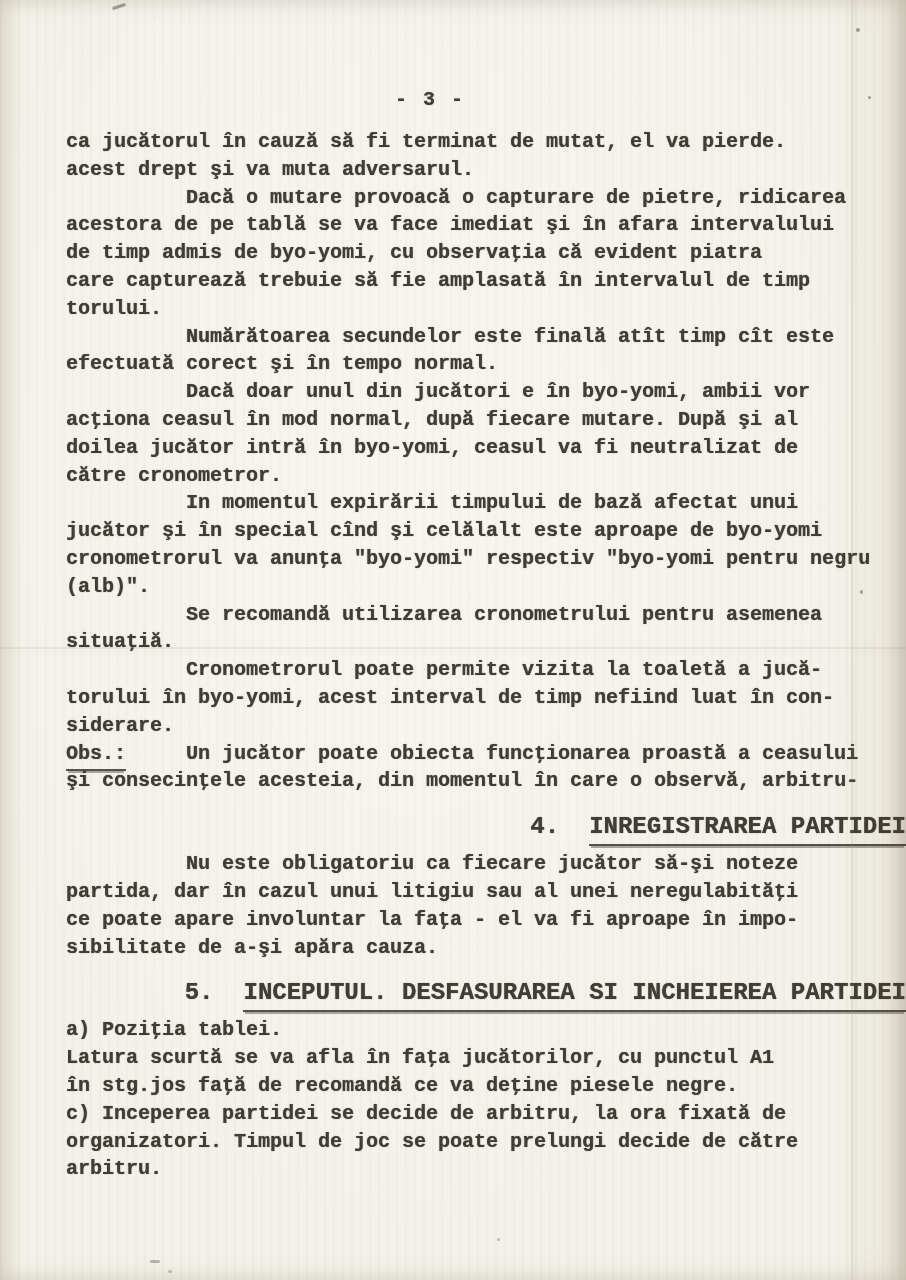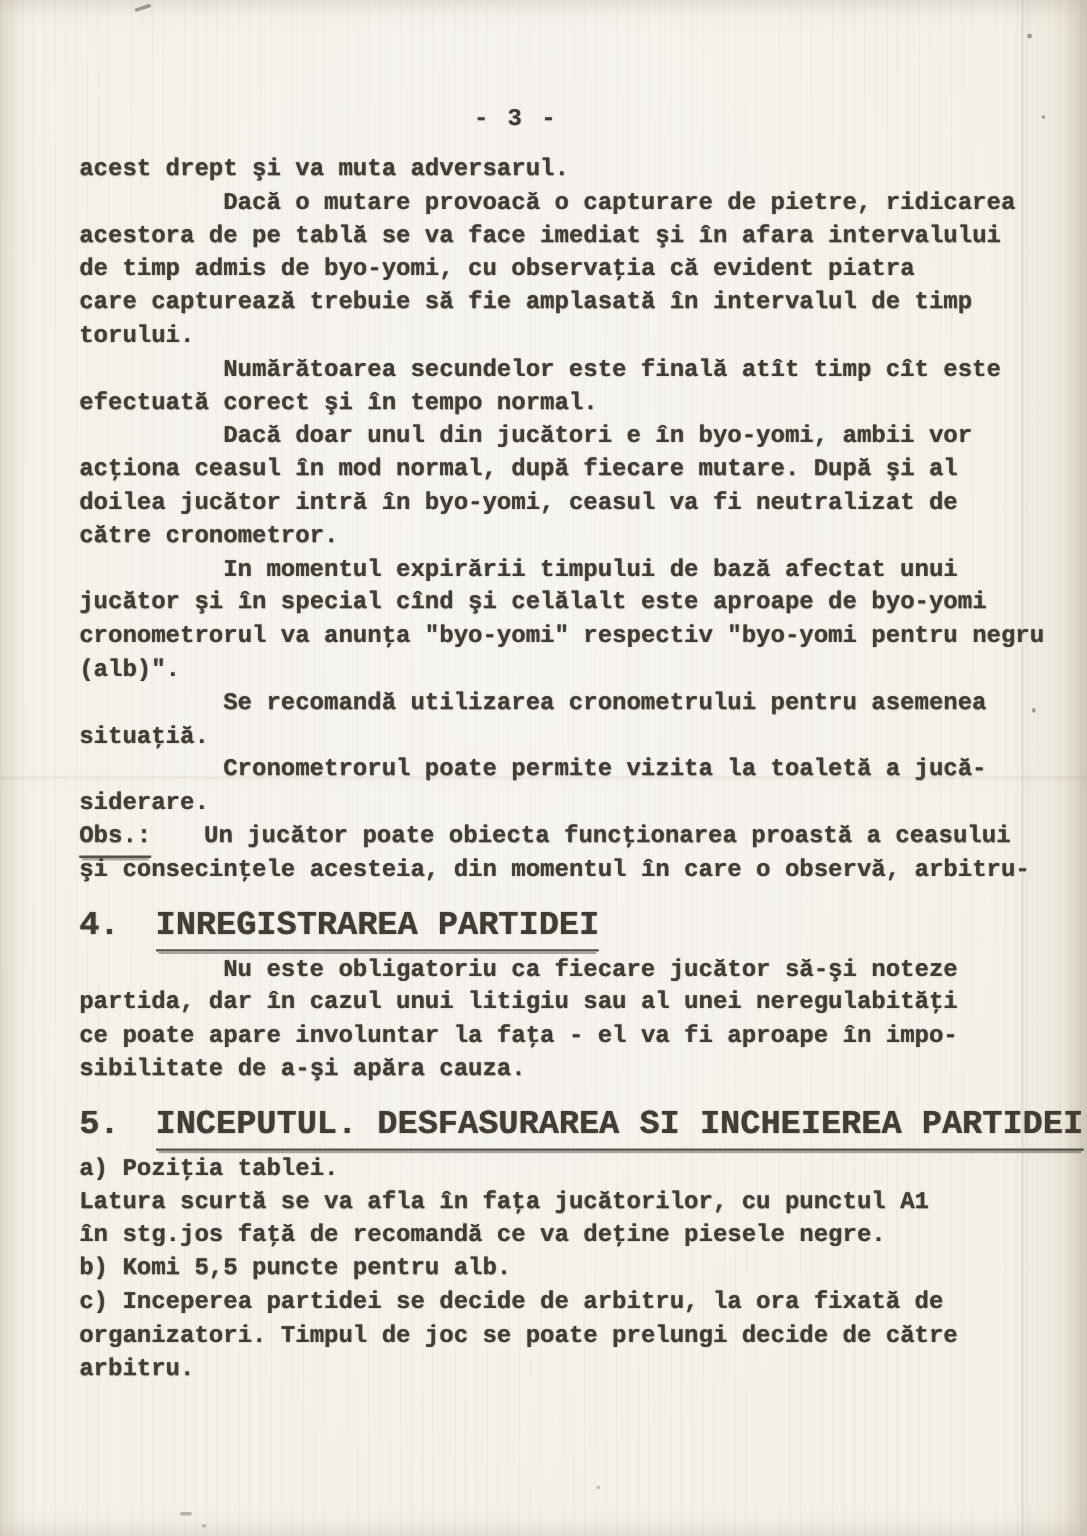--- a/index.html
+++ b/index.html
@@ -28,31 +28,32 @@
   }
   .doc{padding-left:66px;}
   .line{
     font-size:20px;
     height:27.8px;line-height:27.8px;
     white-space:pre;
     text-shadow:0 0 1px rgba(60,56,48,0.65), 0.4px 0.4px 0.6px rgba(60,56,48,0.35);
   }
   .indent{padding-left:120px;}
   .obs-first{position:relative;}
-  .obs-text{position:absolute;left:104px;top:0;white-space:pre;}
+  .obs-text{position:absolute;left:120px;top:0;white-space:pre;}
   .u{
     border-bottom:2px solid rgba(62,58,50,0.88);
     box-shadow:0 4px 0 -2px rgba(62,58,50,0.42);
     padding-bottom:4px;
   }
   .heading{
     margin-top:18px;margin-bottom:6px;
-    font-size:28px;height:31px;line-height:27.8px;
+    font-size:24px;height:31px;line-height:27.8px;
     white-space:pre;
     text-shadow:0 0 1px rgba(60,56,48,0.7), 0.4px 0.4px 0.6px rgba(60,56,48,0.4);
+    text-align:right;
   }
   .h-num{margin-right:30px;}
   
   .artifacts > div{position:absolute;pointer-events:none;}
   .crease-v{left:851px;top:0;width:2px;height:1280px;background:rgba(145,135,115,0.16);box-shadow:3px 0 6px rgba(145,135,115,0.10);}
   .crease-h{left:0;top:647px;width:906px;height:2px;background:rgba(145,135,115,0.13);box-shadow:0 2px 5px rgba(145,135,115,0.08);}
   .speck{border-radius:50%;background:rgba(90,85,74,0.55);}
   .sp1{left:112px;top:5px;width:14px;height:3px;border-radius:2px;transform:rotate(-18deg);}
   .sp2{left:856px;top:28px;width:4px;height:4px;}
   .sp3{left:868px;top:96px;width:3px;height:3px;}
@@ -60,52 +61,53 @@
   .sp5{left:150px;top:1260px;width:10px;height:3px;border-radius:2px;background:rgba(90,85,74,0.4);}
   .sp6{left:168px;top:1270px;width:4px;height:3px;background:rgba(90,85,74,0.35);}
   .sp7{left:497px;top:1238px;width:3px;height:3px;background:rgba(90,85,74,0.35);}
 </style>
 </head>
 <body>
 
 <div class="paper">
   <div class="pagenum">- 3 -</div>
   <div class="doc" id="doc">
+      <div class="line">ca jucătorul în cauză să fi terminat de mutat, el va pierde.</div>
       <div class="line">acest drept şi va muta adversarul.</div>
       <div class="line indent">Dacă o mutare provoacă o capturare de pietre, ridicarea</div>
       <div class="line">acestora de pe tablă se va face imediat şi în afara intervalului</div>
       <div class="line">de timp admis de byo-yomi, cu observaţia că evident piatra</div>
       <div class="line">care capturează trebuie să fie amplasată în intervalul de timp</div>
       <div class="line">torului.</div>
       <div class="line indent">Numărătoarea secundelor este finală atît timp cît este</div>
       <div class="line">efectuată corect şi în tempo normal.</div>
       <div class="line indent">Dacă doar unul din jucători e în byo-yomi, ambii vor</div>
       <div class="line">acţiona ceasul în mod normal, după fiecare mutare. După şi al</div>
       <div class="line">doilea jucător intră în byo-yomi, ceasul va fi neutralizat de</div>
       <div class="line">către cronometror.</div>
       <div class="line indent">In momentul expirării timpului de bază afectat unui</div>
       <div class="line">jucător şi în special cînd şi celălalt este aproape de byo-yomi</div>
       <div class="line">cronometrorul va anunţa "byo-yomi" respectiv "byo-yomi pentru negru</div>
       <div class="line">(alb)".</div>
       <div class="line indent">Se recomandă utilizarea cronometrului pentru asemenea</div>
       <div class="line">situaţiă.</div>
       <div class="line indent">Cronometrorul poate permite vizita la toaletă a jucă-</div>
+      <div class="line">torului în byo-yomi, acest interval de timp nefiind luat în con-</div>
       <div class="line">siderare.</div>
       <div class="line obs-first"><span class="u obs-label">Obs.:</span><span class="obs-text">Un jucător poate obiecta funcţionarea proastă a ceasului</span></div>
       <div class="line">şi consecinţele acesteia, din momentul în care o observă, arbitru-</div>
       <div class="heading"><span class="h-num">4.</span><span class="u h-title">INREGISTRAREA PARTIDEI</span></div>
       <div class="line indent">Nu este obligatoriu ca fiecare jucător să-şi noteze</div>
       <div class="line">partida, dar în cazul unui litigiu sau al unei neregulabităţi</div>
       <div class="line">ce poate apare involuntar la faţa - el va fi aproape în impo-</div>
       <div class="line">sibilitate de a-şi apăra cauza.</div>
       <div class="heading"><span class="h-num">5.</span><span class="u h-title">INCEPUTUL. DESFASURAREA SI INCHEIEREA PARTIDEI</span></div>
       <div class="line">a) Poziţia tablei.</div>
       <div class="line">Latura scurtă se va afla în faţa jucătorilor, cu punctul A1</div>
       <div class="line">în stg.jos faţă de recomandă ce va deţine piesele negre.</div>
-      <div class="line">b) Komi 5,5 puncte pentru alb.</div>
       <div class="line">c) Inceperea partidei se decide de arbitru, la ora fixată de</div>
       <div class="line">organizatori. Timpul de joc se poate prelungi decide de către</div>
       <div class="line">arbitru.</div>
     </div>
   <div class="artifacts">
     <div class="crease-v"></div>
     <div class="crease-h"></div>
     <div class="speck sp1"></div>
     <div class="speck sp2"></div>
     <div class="speck sp3"></div>

